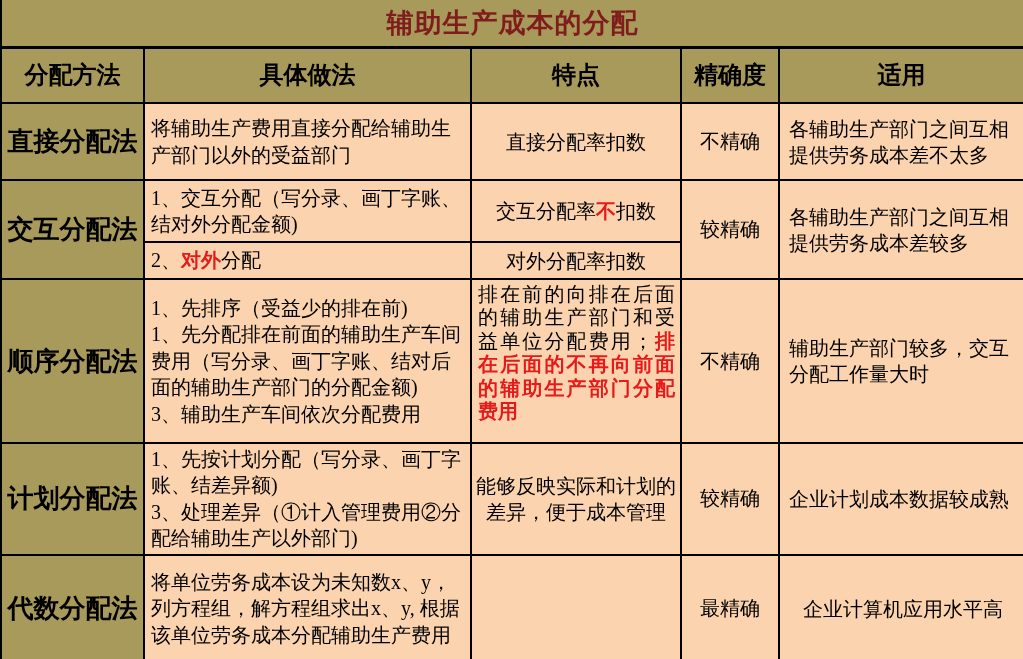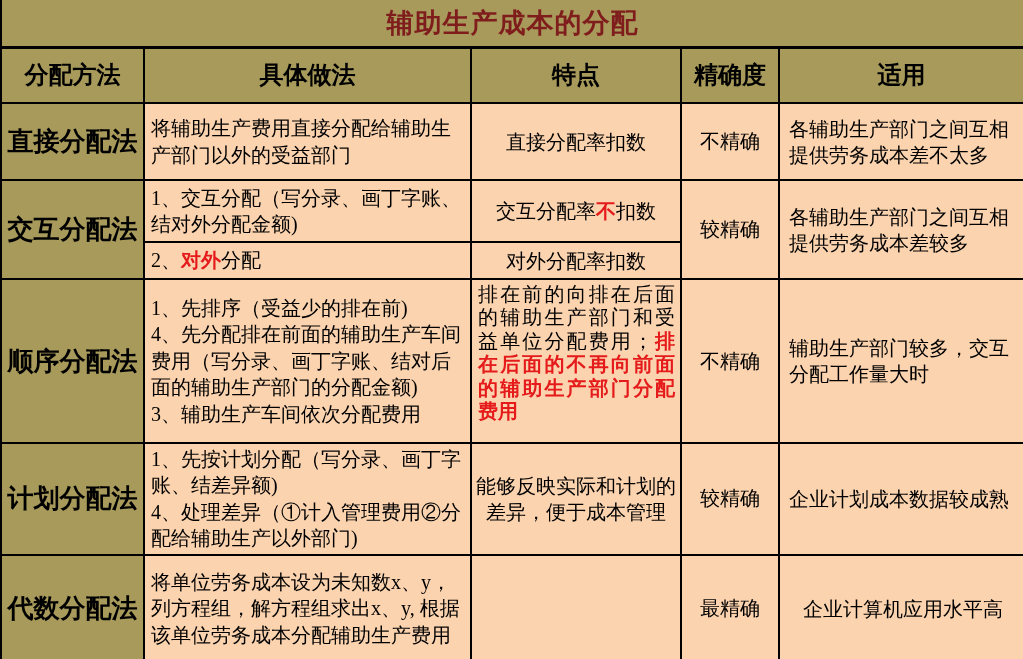--- a/index.html
+++ b/index.html
@@ -70,35 +70,35 @@
       <td class="practice">
         <span>2、</span><span class="em">对外</span><span>分配</span>
       </td>
       <td class="feature">对外分配率扣数</td>
     </tr>
 
     <tr style="height:164px">
       <td class="olive method">顺序分配法</td>
       <td class="practice">
         <div>1、先排序（受益少的排在前)</div>
-        <div>4、先分配排在前面的辅助生产车间费用（写分录、画丁字账、结对后面的辅助生产部门的分配金额)</div>
+        <div>1、先分配排在前面的辅助生产车间费用（写分录、画丁字账、结对后面的辅助生产部门的分配金额)</div>
         <div>3、辅助生产车间依次分配费用</div>
       </td>
       <td class="feature feature-flow">
         <span>排在前的向排在后面的辅助生产部门和受益单位分配费用；</span><span class="em">排在后面的不再向前面的辅助生产部门分配费用</span>
       </td>
       <td class="precision">不精确</td>
       <td class="apply">辅助生产部门较多，交互分配工作量大时</td>
     </tr>
 
     <tr style="height:108px">
       <td class="olive method">计划分配法</td>
       <td class="practice">
         <div>1、先按计划分配（写分录、画丁字账、结差异额)</div>
-        <div>4、处理差异（①计入管理费用②分配给辅助生产以外部门)</div>
+        <div>3、处理差异（①计入管理费用②分配给辅助生产以外部门)</div>
       </td>
       <td class="feature">能够反映实际和计划的差异，便于成本管理</td>
       <td class="precision">较精确</td>
       <td class="apply">企业计划成本数据较成熟</td>
     </tr>
 
     <tr style="height:108px">
       <td class="olive method">代数分配法</td>
       <td class="practice">将单位劳务成本设为未知数x、y，列方程组，解方程组求出x、y, 根据该单位劳务成本分配辅助生产费用</td>
       <td class="feature"></td>

